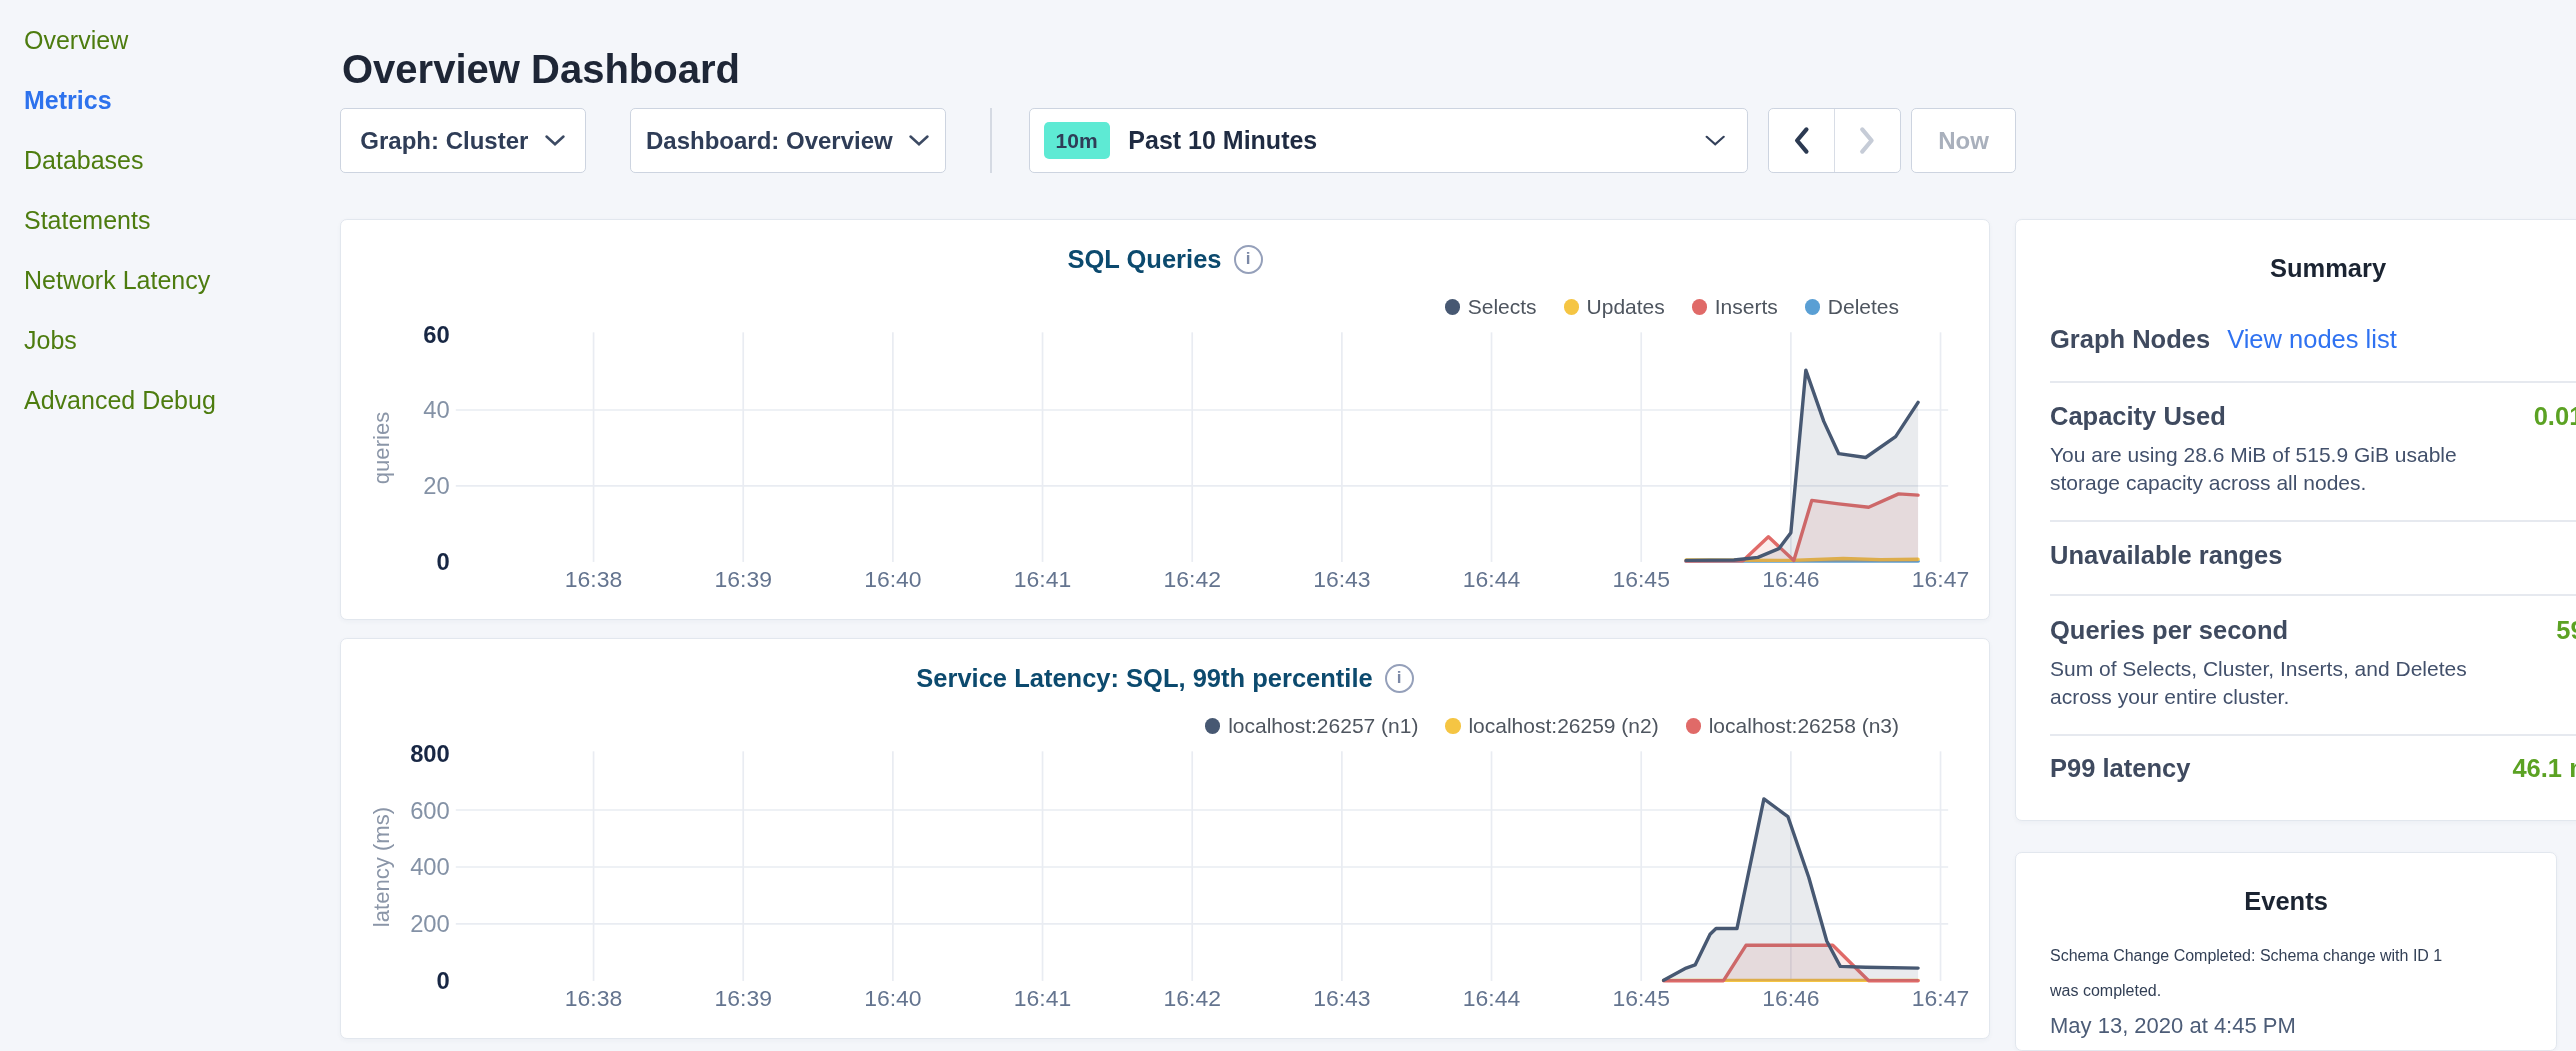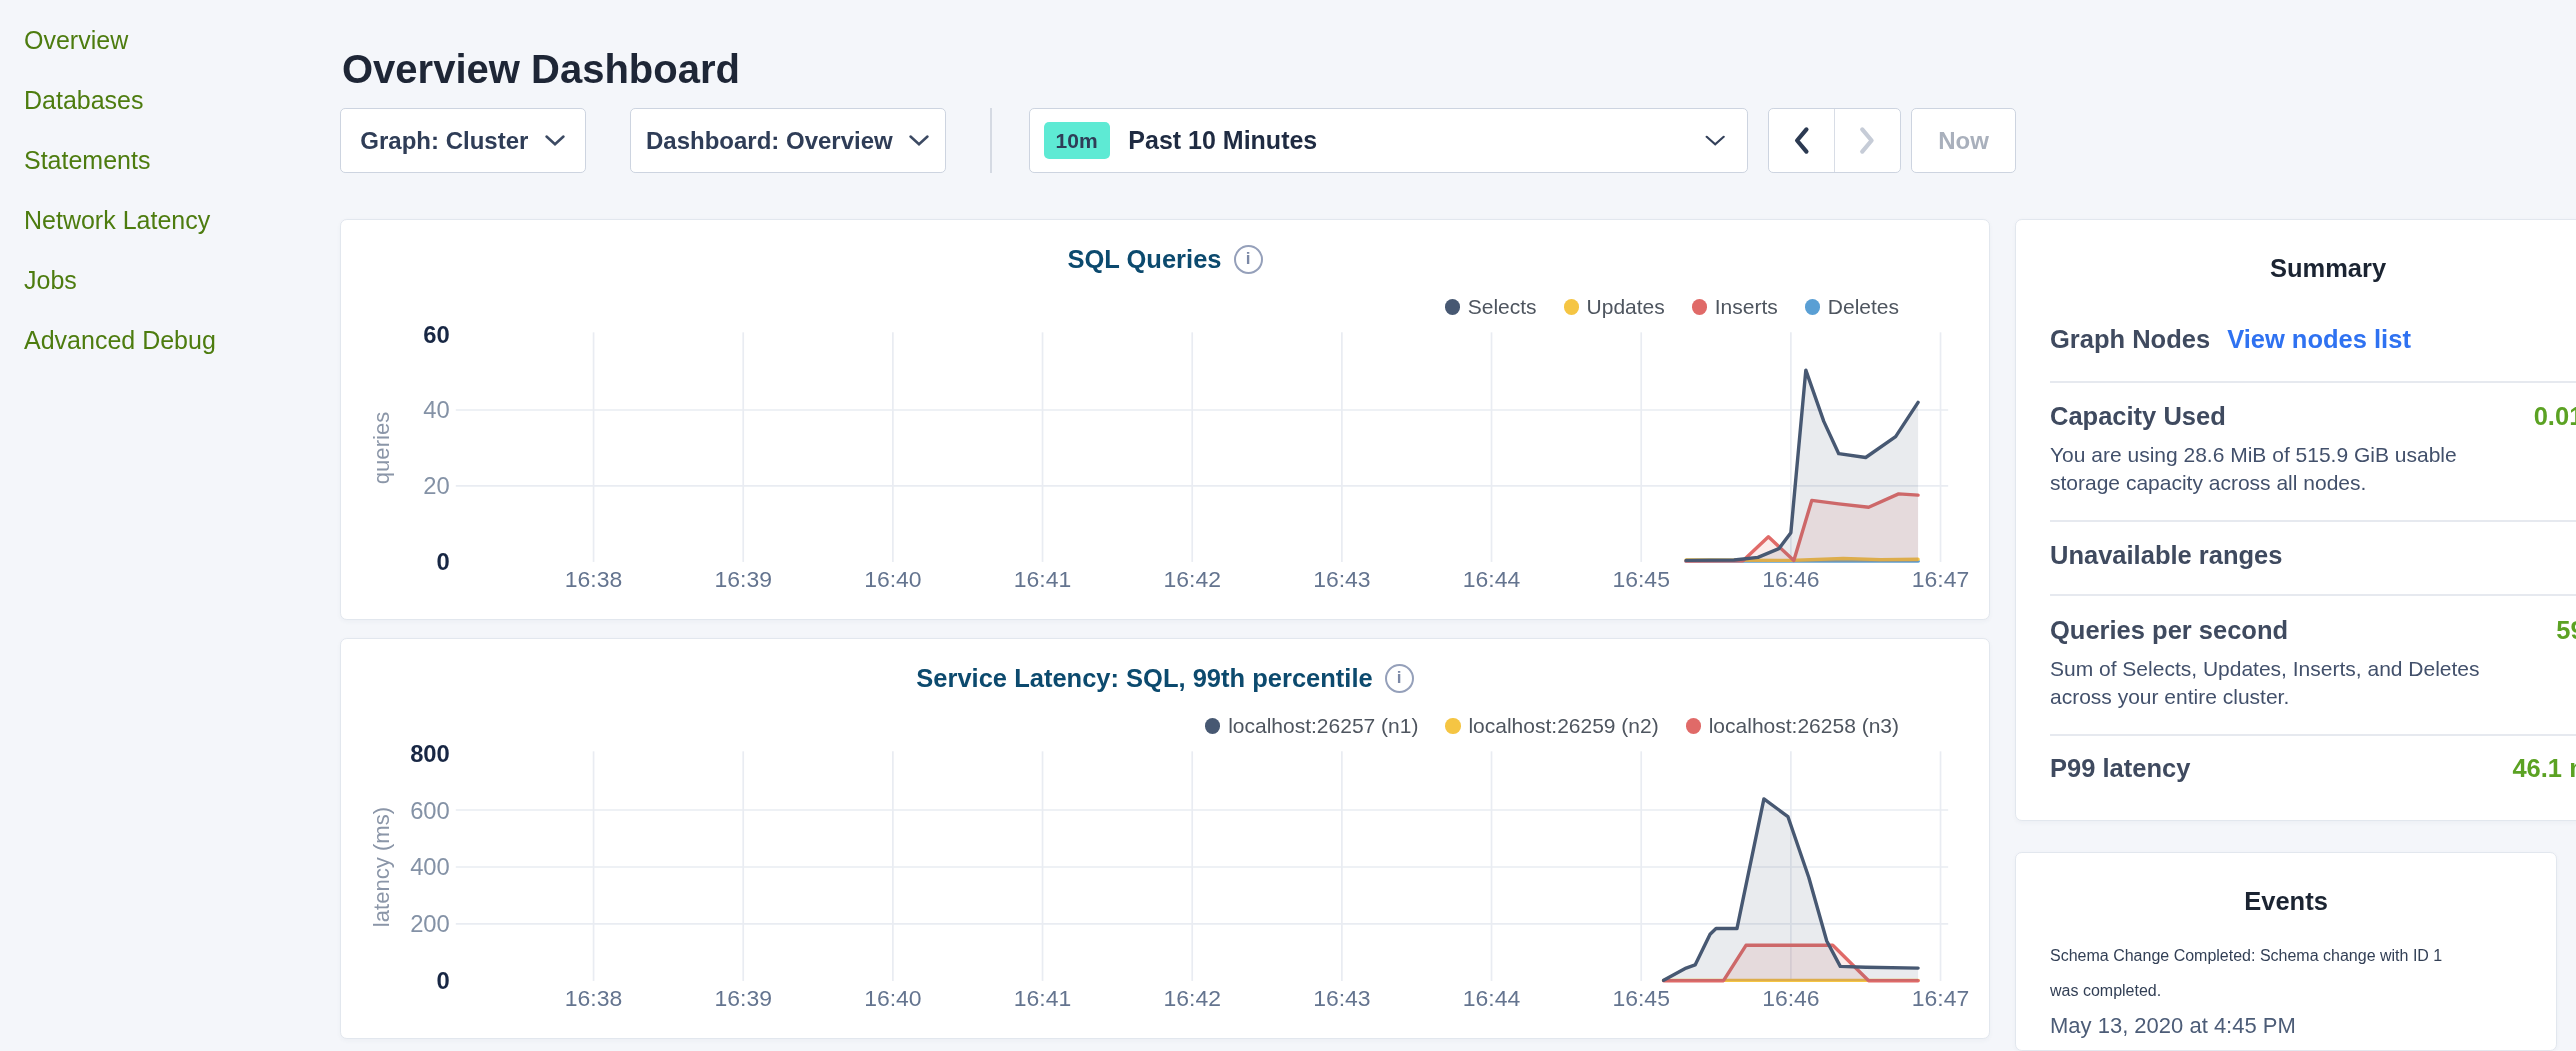--- a/index.html
+++ b/index.html
@@ -54,35 +54,36 @@
   .legend-label { font-size:21px; color:#4e555f; }
   .plot { position:absolute; left:0; top:0; }
   svg text { font-family:"Liberation Sans", sans-serif; }
   
   .summary-card { left:2015px; top:219px; width:626px; height:602px; }
   .panel-title { position:absolute; top:34px; width:100%; text-align:center;
                  font-size:25.5px; font-weight:bold; color:#1b2432; }
   .srow { position:absolute; left:34px; right:34px; }
   .srow-head { display:flex; align-items:baseline; }
   .slabel { font-size:25.5px; font-weight:bold; color:#3f4a5f; }
-  .slink { margin-left:17px; font-size:25.5px; font-weight:bold; color:#2f72f1; cursor:pointer; text-decoration:none; }
+  .slink { margin-left:17px; font-size:25.5px; font-weight:normal; color:#2f72f1; cursor:pointer; text-decoration:none; }
   .svalue { margin-left:auto; font-size:25.5px; font-weight:bold; color:#5ba223; }
   .sdesc { margin-top:10.2px; font-size:21px; line-height:28px; color:#42506b; max-width:476px; }
   .sdivider { position:absolute; left:34px; right:37px; height:1.7px; background:#e6e9ef; }
   
   .events-card { left:2015px; top:852px; width:542px; height:199px; }
   .event-item { position:absolute; left:34px; top:85px; cursor:pointer; }
   .event-text { font-size:16px; line-height:35px; color:#323f55; width:417px; }
   .event-time { margin-top:5.1px; font-size:22px; color:#4c5c77; }
 </style>
 </head>
 <body>
 
 <ul class="sidebar" id="sidebar">
     <li class="">Overview</li>
+    <li class="active">Metrics</li>
     <li class="">Databases</li>
     <li class="">Statements</li>
     <li class="">Network Latency</li>
     <li class="">Jobs</li>
     <li class="">Advanced Debug</li>
   </ul>
 
 <div class="page-title">Overview Dashboard</div>
 
 <div class="ctl graph-dd">
@@ -272,21 +273,21 @@
       <span class="svalue">0</span>
     </div>
   </div>
   <div class="sdivider" style="top:374px;"></div>
 
   <div class="srow" style="top:396px;">
     <div class="srow-head">
       <span class="slabel">Queries per second</span>
       <span class="svalue">59.7</span>
     </div>
-    <div class="sdesc">Sum of Selects, Updates, Inserts, and Deletes across your entire cluster.</div>
+    <div class="sdesc">Sum of Selects, Cluster, Inserts, and Deletes across your entire cluster.</div>
   </div>
   <div class="sdivider" style="top:514px;"></div>
 
   <div class="srow" style="top:534px;">
     <div class="srow-head">
       <span class="slabel">P99 latency</span>
       <span class="svalue">46.1 ms</span>
     </div>
   </div>
 </div>

